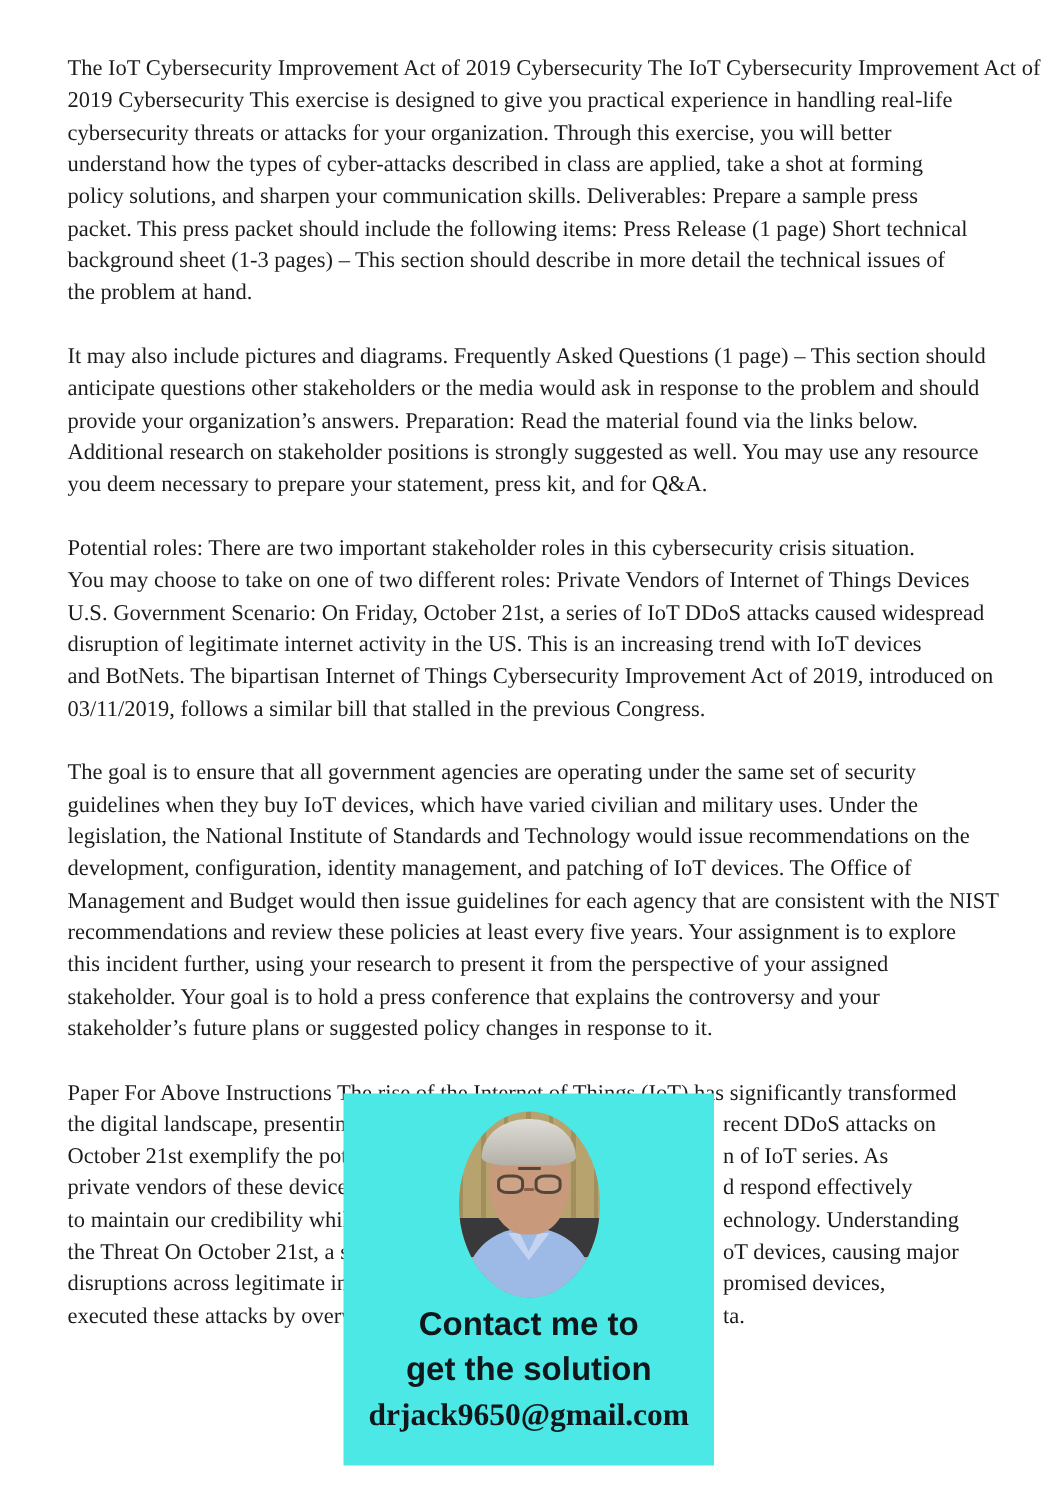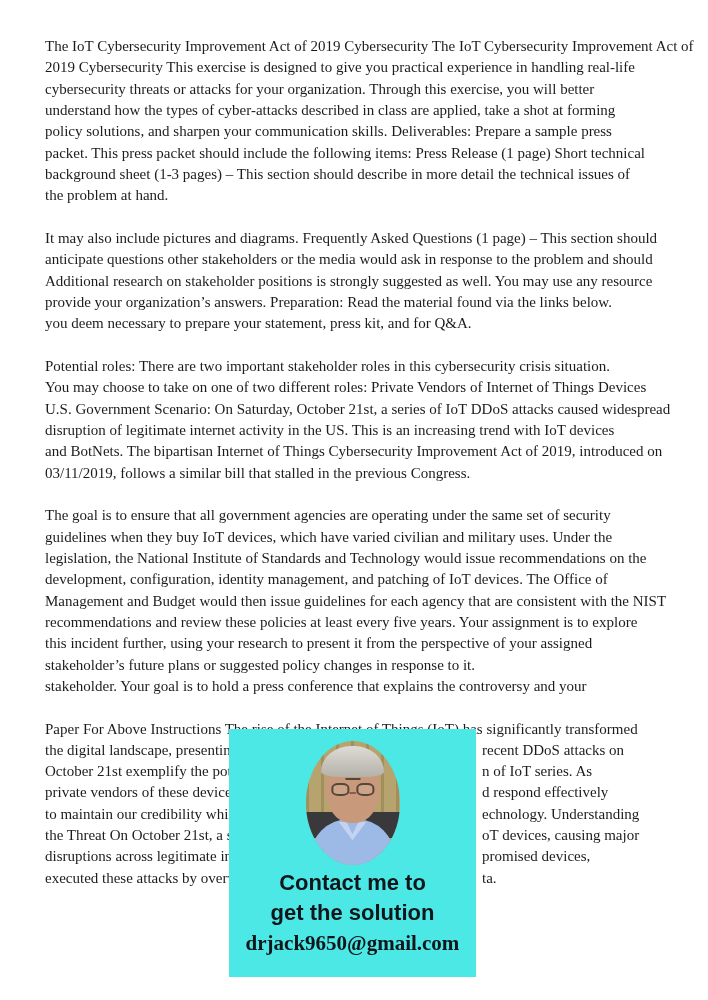--- a/index.html
+++ b/index.html
@@ -145,46 +145,46 @@
       <div class="line">policy solutions, and sharpen your communication skills. Deliverables: Prepare a sample press</div>
       <div class="line">packet. This press packet should include the following items: Press Release (1 page) Short technical</div>
       <div class="line">background sheet (1-3 pages) – This section should describe in more detail the technical issues of</div>
       <div class="line">the problem at hand.</div>
     </div>
 
   <div class="para">
 
   <div class="line">It may also include pictures and diagrams. Frequently Asked Questions (1 page) – This section should</div>
       <div class="line">anticipate questions other stakeholders or the media would ask in response to the problem and should</div>
+      <div class="line">provide your organization’s answers. Preparation: Read the material found via the links below.</div>
       <div class="line">Additional research on stakeholder positions is strongly suggested as well. You may use any resource</div>
-      <div class="line">provide your organization’s answers. Preparation: Read the material found via the links below.</div>
       <div class="line">you deem necessary to prepare your statement, press kit, and for Q&amp;A.</div>
     </div>
 
   <div class="para">
 
   <div class="line">Potential roles: There are two important stakeholder roles in this cybersecurity crisis situation.</div>
       <div class="line">You may choose to take on one of two different roles: Private Vendors of Internet of Things Devices</div>
-      <div class="line">U.S. Government Scenario: On Saturday, October 21st, a series of IoT DDoS attacks caused widespread</div>
+      <div class="line">U.S. Government Scenario: On Friday, October 21st, a series of IoT DDoS attacks caused widespread</div>
       <div class="line">disruption of legitimate internet activity in the US. This is an increasing trend with IoT devices</div>
       <div class="line">and BotNets. The bipartisan Internet of Things Cybersecurity Improvement Act of 2019, introduced on</div>
       <div class="line">03/11/2019, follows a similar bill that stalled in the previous Congress.</div>
     </div>
 
   <div class="para">
 
   <div class="line">The goal is to ensure that all government agencies are operating under the same set of security</div>
       <div class="line">guidelines when they buy IoT devices, which have varied civilian and military uses. Under the</div>
       <div class="line">legislation, the National Institute of Standards and Technology would issue recommendations on the</div>
       <div class="line">development, configuration, identity management, and patching of IoT devices. The Office of</div>
       <div class="line">Management and Budget would then issue guidelines for each agency that are consistent with the NIST</div>
       <div class="line">recommendations and review these policies at least every five years. Your assignment is to explore</div>
       <div class="line">this incident further, using your research to present it from the perspective of your assigned</div>
+      <div class="line">stakeholder. Your goal is to hold a press conference that explains the controversy and your</div>
       <div class="line">stakeholder’s future plans or suggested policy changes in response to it.</div>
-      <div class="line">stakeholder. Your goal is to hold a press conference that explains the controversy and your</div>
     </div>
 
   <div class="para">
 
       <div class="line">
         <span class="frag-left">Paper For Above Instructions The rise of the Internet of Things (IoT) has significantly transformed</span>
         <span class="frag-right"></span>
       </div>
 
       <div class="line">

